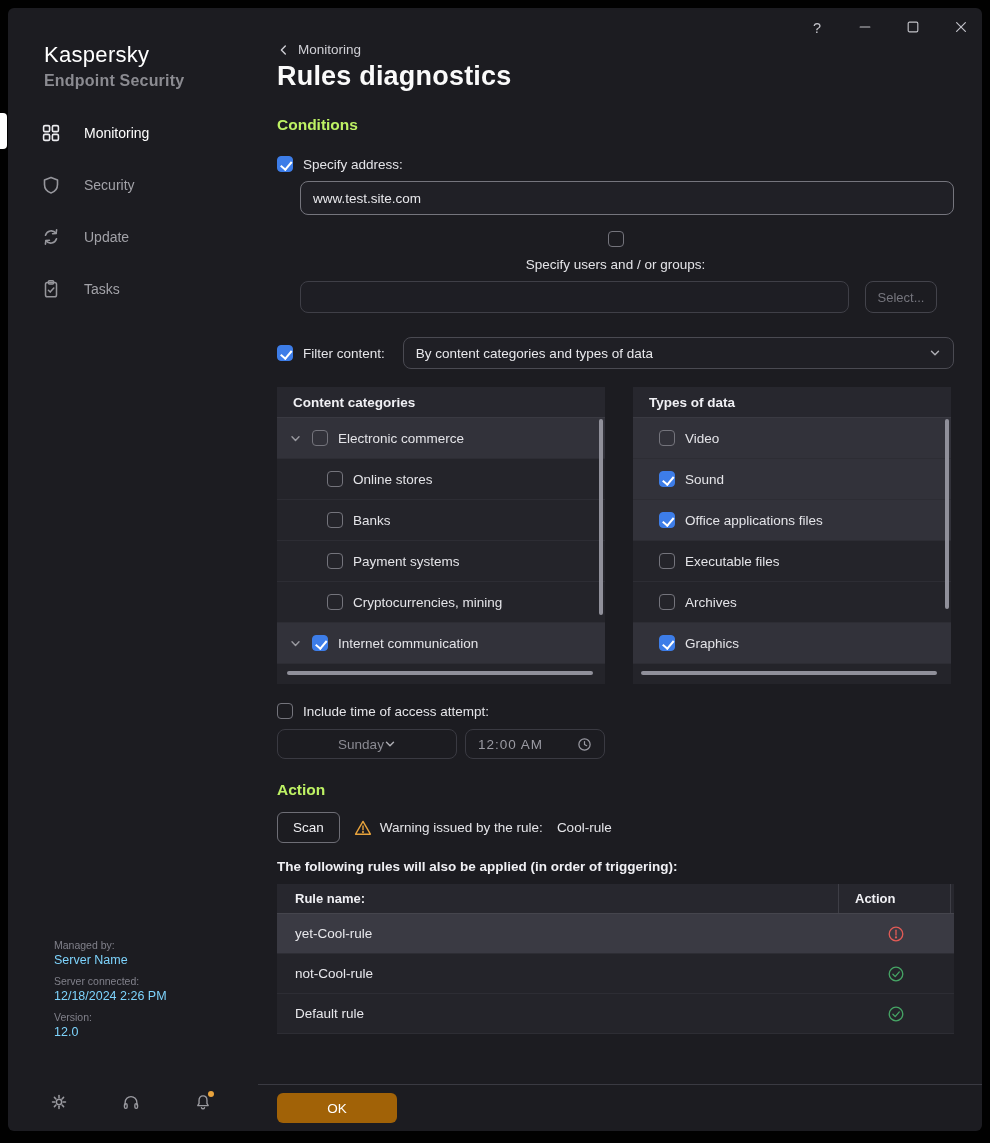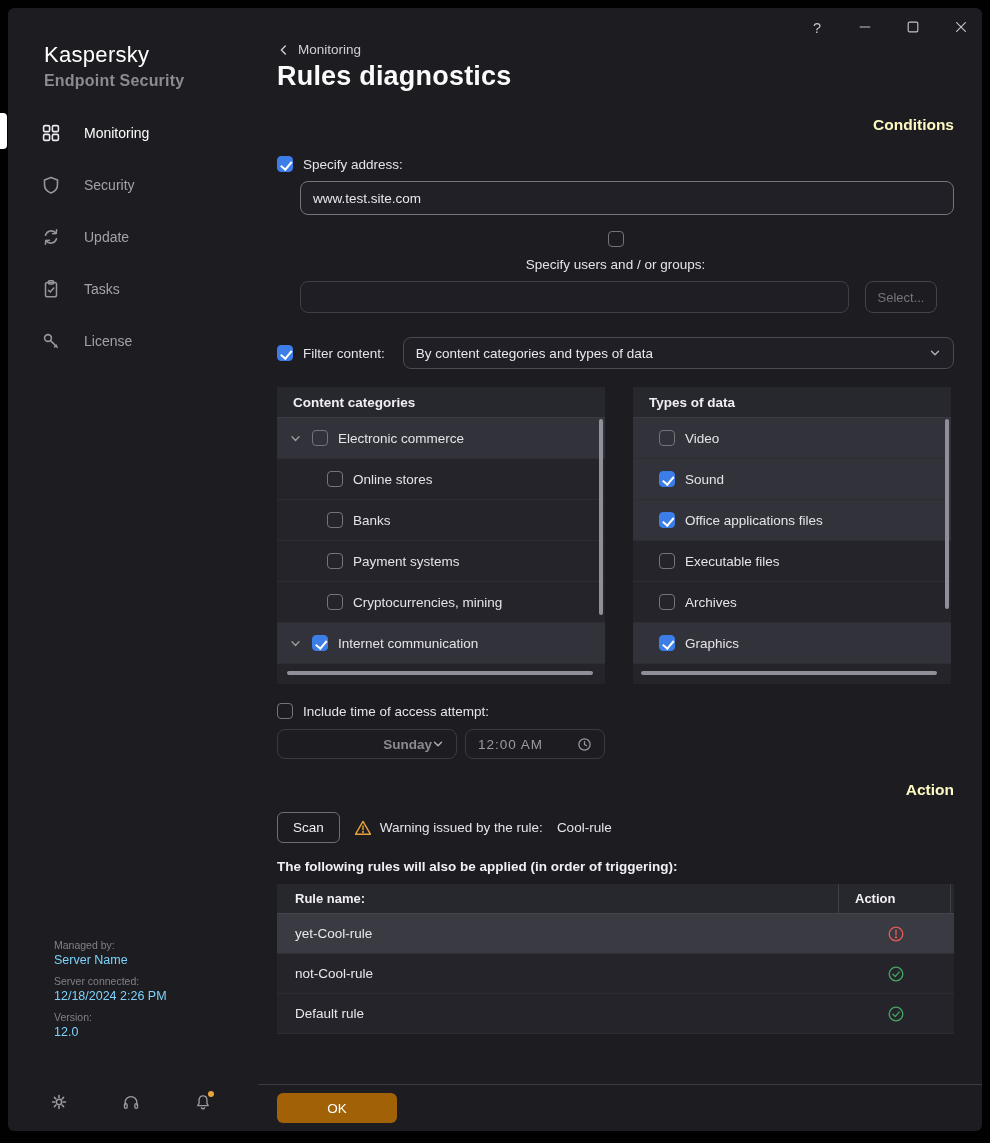--- a/index.html
+++ b/index.html
@@ -42,21 +42,21 @@
   .info-value { font-size:12.5px; color:#7dd3fc; margin-bottom:8px; }
   .sidebar-icons { position:absolute; bottom:20px; left:42px; right:46px; display:flex; justify-content:space-between; color:#9a9aa0; }
   .foot-icon { width:18px; height:18px; position:relative; cursor:pointer; }
   .foot-icon svg { width:18px; height:18px; }
   .bell-dot { position:absolute; top:-2px; right:-2px; width:6px; height:6px; border-radius:50%; background:#e8a33d; }
   
   .main { flex:1; padding:0 28px 0 19px; position:relative; }
   .breadcrumb { margin-top:34px; display:flex; align-items:center; gap:7px; color:#cfcfd5; font-size:13.5px; cursor:pointer; width:max-content; }
   .breadcrumb svg { width:14px; height:14px; }
   .page-title { margin-top:4px; font-size:27px; font-weight:700; color:#fafafa; letter-spacing:.2px; }
-  .section-heading { margin-top:24px; font-size:15.5px; font-weight:700; color:#fef9c3;text-align:right; }
+  .section-heading { margin-top:24px; font-size:15.5px; font-weight:700; color:#bef264; }
   .check-row { display:flex; align-items:center; gap:10px; font-size:13.5px; color:#e4e4e8; }
   .cb {
     width:16px; height:16px; border:1px solid #74747c; border-radius:4px;
     background:transparent; flex:none; position:relative; cursor:pointer;
   }
   .cb.checked { background:#3d7de8; border-color:#3d7de8; }
   .cb.checked::after {
     content:""; position:absolute; left:4.5px; top:1.5px; width:4.5px; height:8.5px;
     border:solid #fff; border-width:0 2px 2px 0; transform:rotate(40deg);
   }
@@ -104,22 +104,22 @@
   .vscroll { position:absolute; top:32px; right:2px; width:4px; border-radius:2px; background:#90909a; }
   .panel-cats .vscroll { height:196px; }
   .panel-types .vscroll { height:190px; }
   .hscroll { position:absolute; bottom:9px; height:4px; border-radius:2px; background:#90909a; }
   .panel-cats .hscroll { left:10px; right:12px; }
   .panel-types .hscroll { left:8px; right:14px; }
   .include-row { margin-top:19px; }
   .time-controls { margin-top:10px; display:flex; gap:8px; }
   .day-select {
     width:180px; height:30px; border:1px solid #3a3a42; border-radius:8px;
-    display:flex; align-items:center; justify-content:flex-end; padding:0 12px;
-    color:#8a8a92; font-size:13.5px;font-weight:bold;
+    display:flex; align-items:center; justify-content:center; padding:0 12px;
+    color:#8a8a92; font-size:13.5px;
   }
   .time-field {
     width:140px; height:30px; border:1px solid #3a3a42; border-radius:8px;
     display:flex; align-items:center; justify-content:space-between; padding:0 12px;
     color:#9a9aa2; font-size:13.5px; letter-spacing:1px;
   }
   .clock-icon { width:15px; height:15px; color:#9a9aa2; display:flex; }
   .clock-icon svg { width:15px; height:15px; }
   .scan-row { margin-top:13px; display:flex; align-items:center; }
   .scan-btn {
@@ -222,30 +222,20 @@
       </div>
       <div class="nav-item">
         <span class="nav-icon">
           <svg viewBox="0 0 20 20" fill="none" stroke="currentColor" stroke-width="1.5" stroke-linecap="round" stroke-linejoin="round">
               <rect x="4.5" y="3.4" width="11" height="14.4" rx="1.8"></rect>
               <rect x="7.4" y="1.8" width="5.2" height="3.2" rx="1"></rect>
               <polyline points="7.4,11.2 9.2,13.1 12.8,9"></polyline>
             </svg>
         </span>
         <span>Tasks</span>
-      </div>
-      <div class="nav-item">
-        <span class="nav-icon">
-          <svg viewBox="0 0 20 20" fill="none" stroke="currentColor" stroke-width="1.6" stroke-linecap="round" stroke-linejoin="round">
-              <circle cx="7" cy="7" r="3.4"></circle>
-              <line x1="9.6" y1="9.6" x2="16.2" y2="16.2"></line>
-              <line x1="13.6" y1="16" x2="15.4" y2="14.2"></line>
-            </svg>
-        </span>
-        <span>License</span>
       </div>
     </div>
 
     <div class="sidebar-info">
       <div class="info-label">Managed by:</div>
       <div class="info-value">Server Name</div>
       <div class="info-label">Server connected:</div>
       <div class="info-value">12/18/2024 2:26 PM</div>
       <div class="info-label">Version:</div>
       <div class="info-value">12.0</div>

